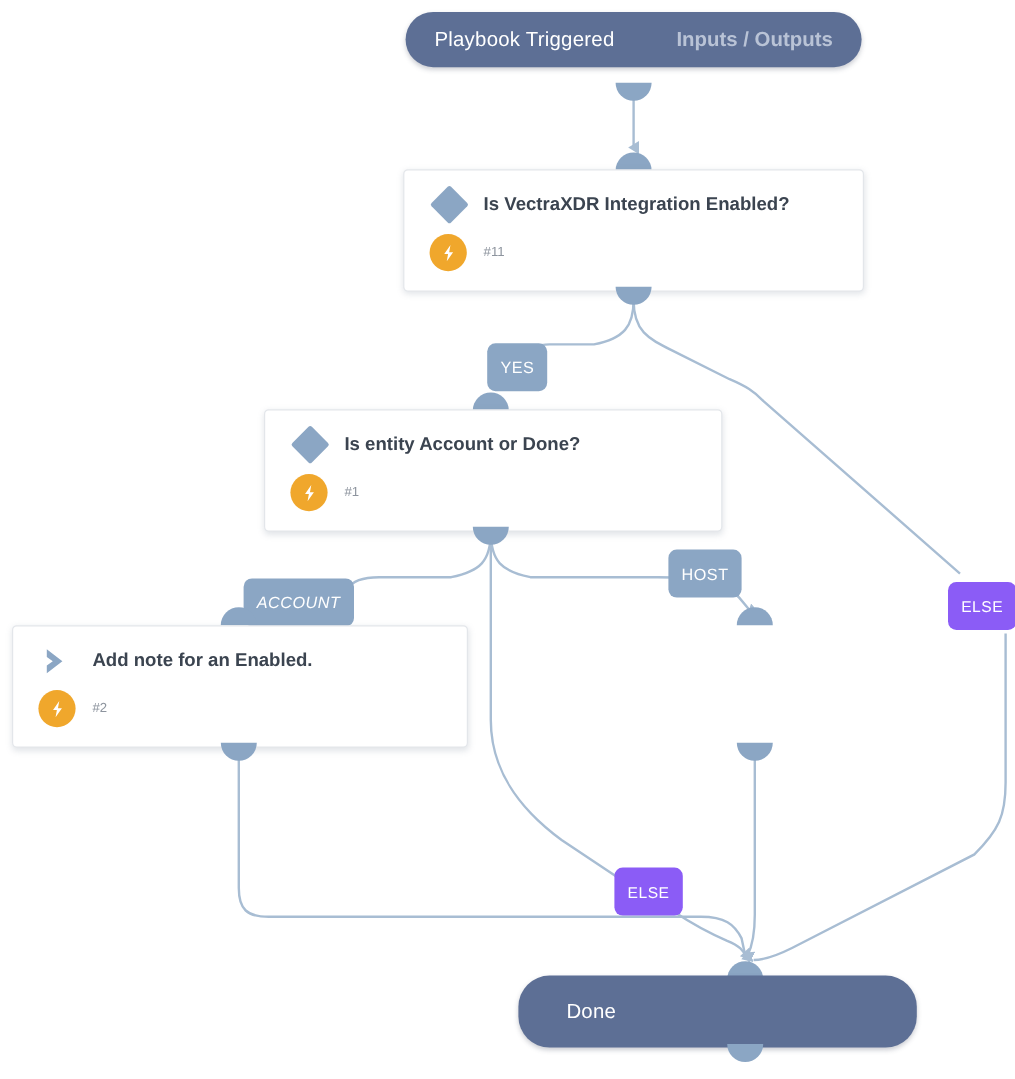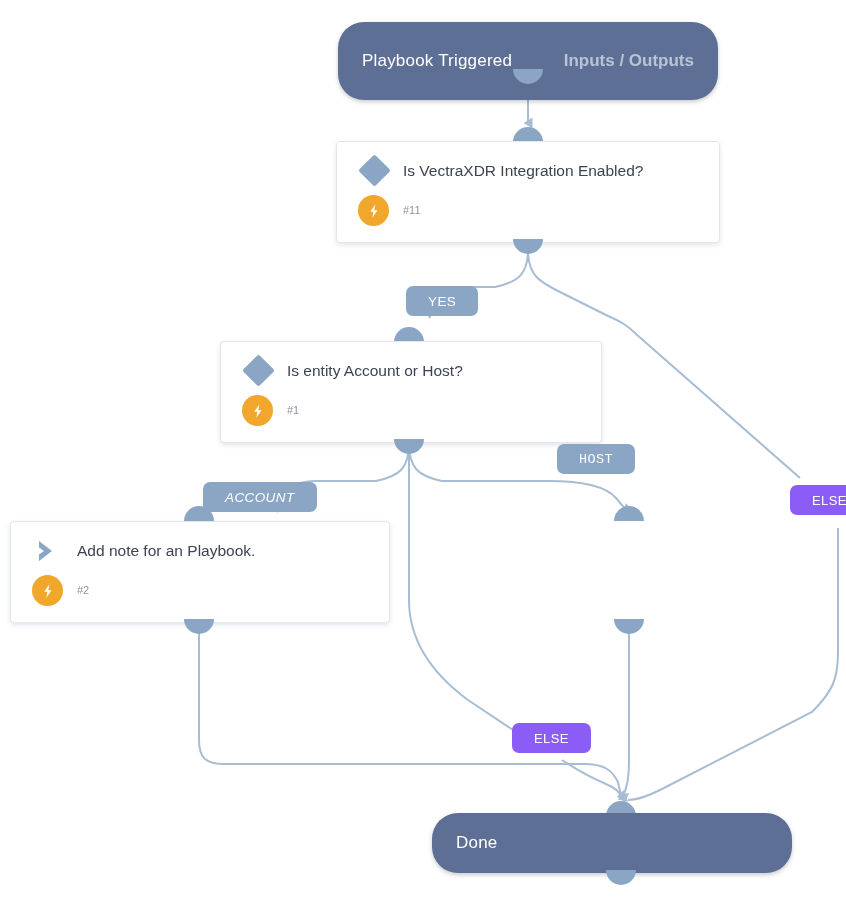--- a/index.html
+++ b/index.html
@@ -24,21 +24,21 @@
     color:#b9c3d6;font-size:17px;font-weight:bold;white-space:nowrap;
   }
 
   
   .card{
     position:absolute;background:#ffffff;border:1px solid #e3e6ea;border-radius:4px;
     box-shadow:0 2px 5px rgba(120,130,150,.22);box-sizing:border-box;
   }
   .card-title{
     position:absolute;left:66px;top:20px;right:12px;
-    font-size:15.5px;color:#3b4450;white-space:nowrap;overflow:hidden;
+    font-size:15.5px;color:#3b4450;white-space:nowrap;overflow:hidden;font-weight:bold;
   }
   .card-num{
     position:absolute;left:66px;top:62px;
     font-size:11px;color:#8d949e;
   }
   .diamond{
     position:absolute;left:26px;top:17px;width:23px;height:23px;
     background:#8ba6c4;transform:rotate(45deg);border-radius:2px;
   }
   .chev{position:absolute;left:24px;top:16px;width:26px;height:26px;}
@@ -50,21 +50,21 @@
 
   
   .port{position:absolute;width:30px;height:15px;background:#8ba6c4;}
   .port.out{border-radius:0 0 16px 16px;}
   .port.in{border-radius:16px 16px 0 0;}
 
   
   .badge{
     position:absolute;display:flex;align-items:center;justify-content:center;
     border-radius:7px;color:#ffffff;font-size:13.5px;letter-spacing:.4px;
-    height:30px;padding:0 22px;box-sizing:border-box;white-space:nowrap;
+    height:40px;padding:0 11px;box-sizing:border-box;white-space:nowrap;
   }
   .badge.blue{background:#8ba6c4;}
   .badge.dark{background:#8b5cf6;font-size:13px;}
 </style>
 </head>
 <body>
 
 <div id="canvas">
 
   <svg id="edges" viewBox="0 0 846 899" xmlns="http://www.w3.org/2000/svg">
@@ -96,21 +96,21 @@
       <path d="M409,443 C409,468 418,476 442,481 L548,481
                C576,481 604,484 616,498 L626,510" marker-end="url(#arw)"></path>
 
       <path d="M199,628 L199,740 C199,758 206,764 224,764
                L584,764 C604,764 612,770 618,782 L621,796" marker-end="url(#arw)"></path>
 
       <path d="M629,628 L629,762 C629,782 626,790 623,796" marker-end="url(#arw)"></path>
     </g>
   </svg>
 
-  <div class="pill" style="left:338px;top:22px;width:380px;height:78px;padding:0 24px;justify-content:space-between;">
+  <div class="pill" style="left:338px;top:10px;width:380px;height:46px;padding:0 24px;justify-content:space-between;">
     <span class="pill-title">Playbook Triggered</span>
     <span class="pill-sub">Inputs / Outputs</span>
   </div>
   <div class="port out" style="left:513px;top:69px;"></div>
 
   <div class="port in" style="left:513px;top:127px;"></div>
   <div class="card" style="left:336px;top:141px;width:384px;height:102px;">
     <div class="diamond"></div>
     <div class="card-title">Is VectraXDR Integration Enabled?</div>
     <div class="bolt">
@@ -126,61 +126,61 @@
     <span>YES</span>
   </div>
 
   <div class="badge dark" style="left:790px;top:485px;">
     <span>ELSE</span>
   </div>
 
   <div class="port in" style="left:394px;top:327px;"></div>
   <div class="card" style="left:220px;top:341px;width:382px;height:102px;">
     <div class="diamond"></div>
-    <div class="card-title">Is entity Account or Host?</div>
+    <div class="card-title">Is entity Account or Done?</div>
     <div class="bolt">
       <svg width="16" height="16" viewBox="0 0 16 16" aria-hidden="true">
         <path d="M9.4 1.2 L4.2 8.7 L7.4 8.7 L6.3 14.8 L11.6 7.2 L8.3 7.2 Z" fill="#ffffff"></path>
       </svg>
     </div>
     <div class="card-num">#1</div>
   </div>
   <div class="port out" style="left:394px;top:439px;"></div>
 
   <div class="badge blue" style="left:203px;top:482px;font-style:italic;">
     <span>ACCOUNT</span>
   </div>
 
-  <div class="badge blue" style="left:557px;top:444px;font-family:Liberation Mono, monospace;">
+  <div class="badge blue" style="left:557px;top:458px;">
     <span>HOST</span>
   </div>
 
   <div class="port in" style="left:184px;top:506px;"></div>
   <div class="card" style="left:10px;top:521px;width:380px;height:102px;">
     <div class="chev">
       <svg width="26" height="26" viewBox="0 0 26 26" aria-hidden="true">
         <path d="M4 3 L17 13 L4 23 L4 16.5 L9 13 L4 9.5 Z" fill="#8ba6c4"></path>
       </svg>
     </div>
-    <div class="card-title">Add note for an Playbook.</div>
+    <div class="card-title">Add note for an Enabled.</div>
     <div class="bolt">
       <svg width="16" height="16" viewBox="0 0 16 16" aria-hidden="true">
         <path d="M9.4 1.2 L4.2 8.7 L7.4 8.7 L6.3 14.8 L11.6 7.2 L8.3 7.2 Z" fill="#ffffff"></path>
       </svg>
     </div>
     <div class="card-num">#2</div>
   </div>
   <div class="port out" style="left:184px;top:619px;"></div>
 
   <div class="port in" style="left:614px;top:506px;"></div>
   <div class="port out" style="left:614px;top:619px;"></div>
 
   <div class="badge dark" style="left:512px;top:723px;">
     <span>ELSE</span>
   </div>
 
   <div class="port in" style="left:606px;top:801px;"></div>
-  <div class="pill" style="left:432px;top:813px;width:360px;height:60px;padding:0 24px;">
+  <div class="pill" style="left:432px;top:813px;width:332px;height:60px;padding:0 40px;">
     <span class="pill-title">Done</span>
   </div>
   <div class="port out" style="left:606px;top:870px;"></div>
 
 </div>
 
 </body></html>

